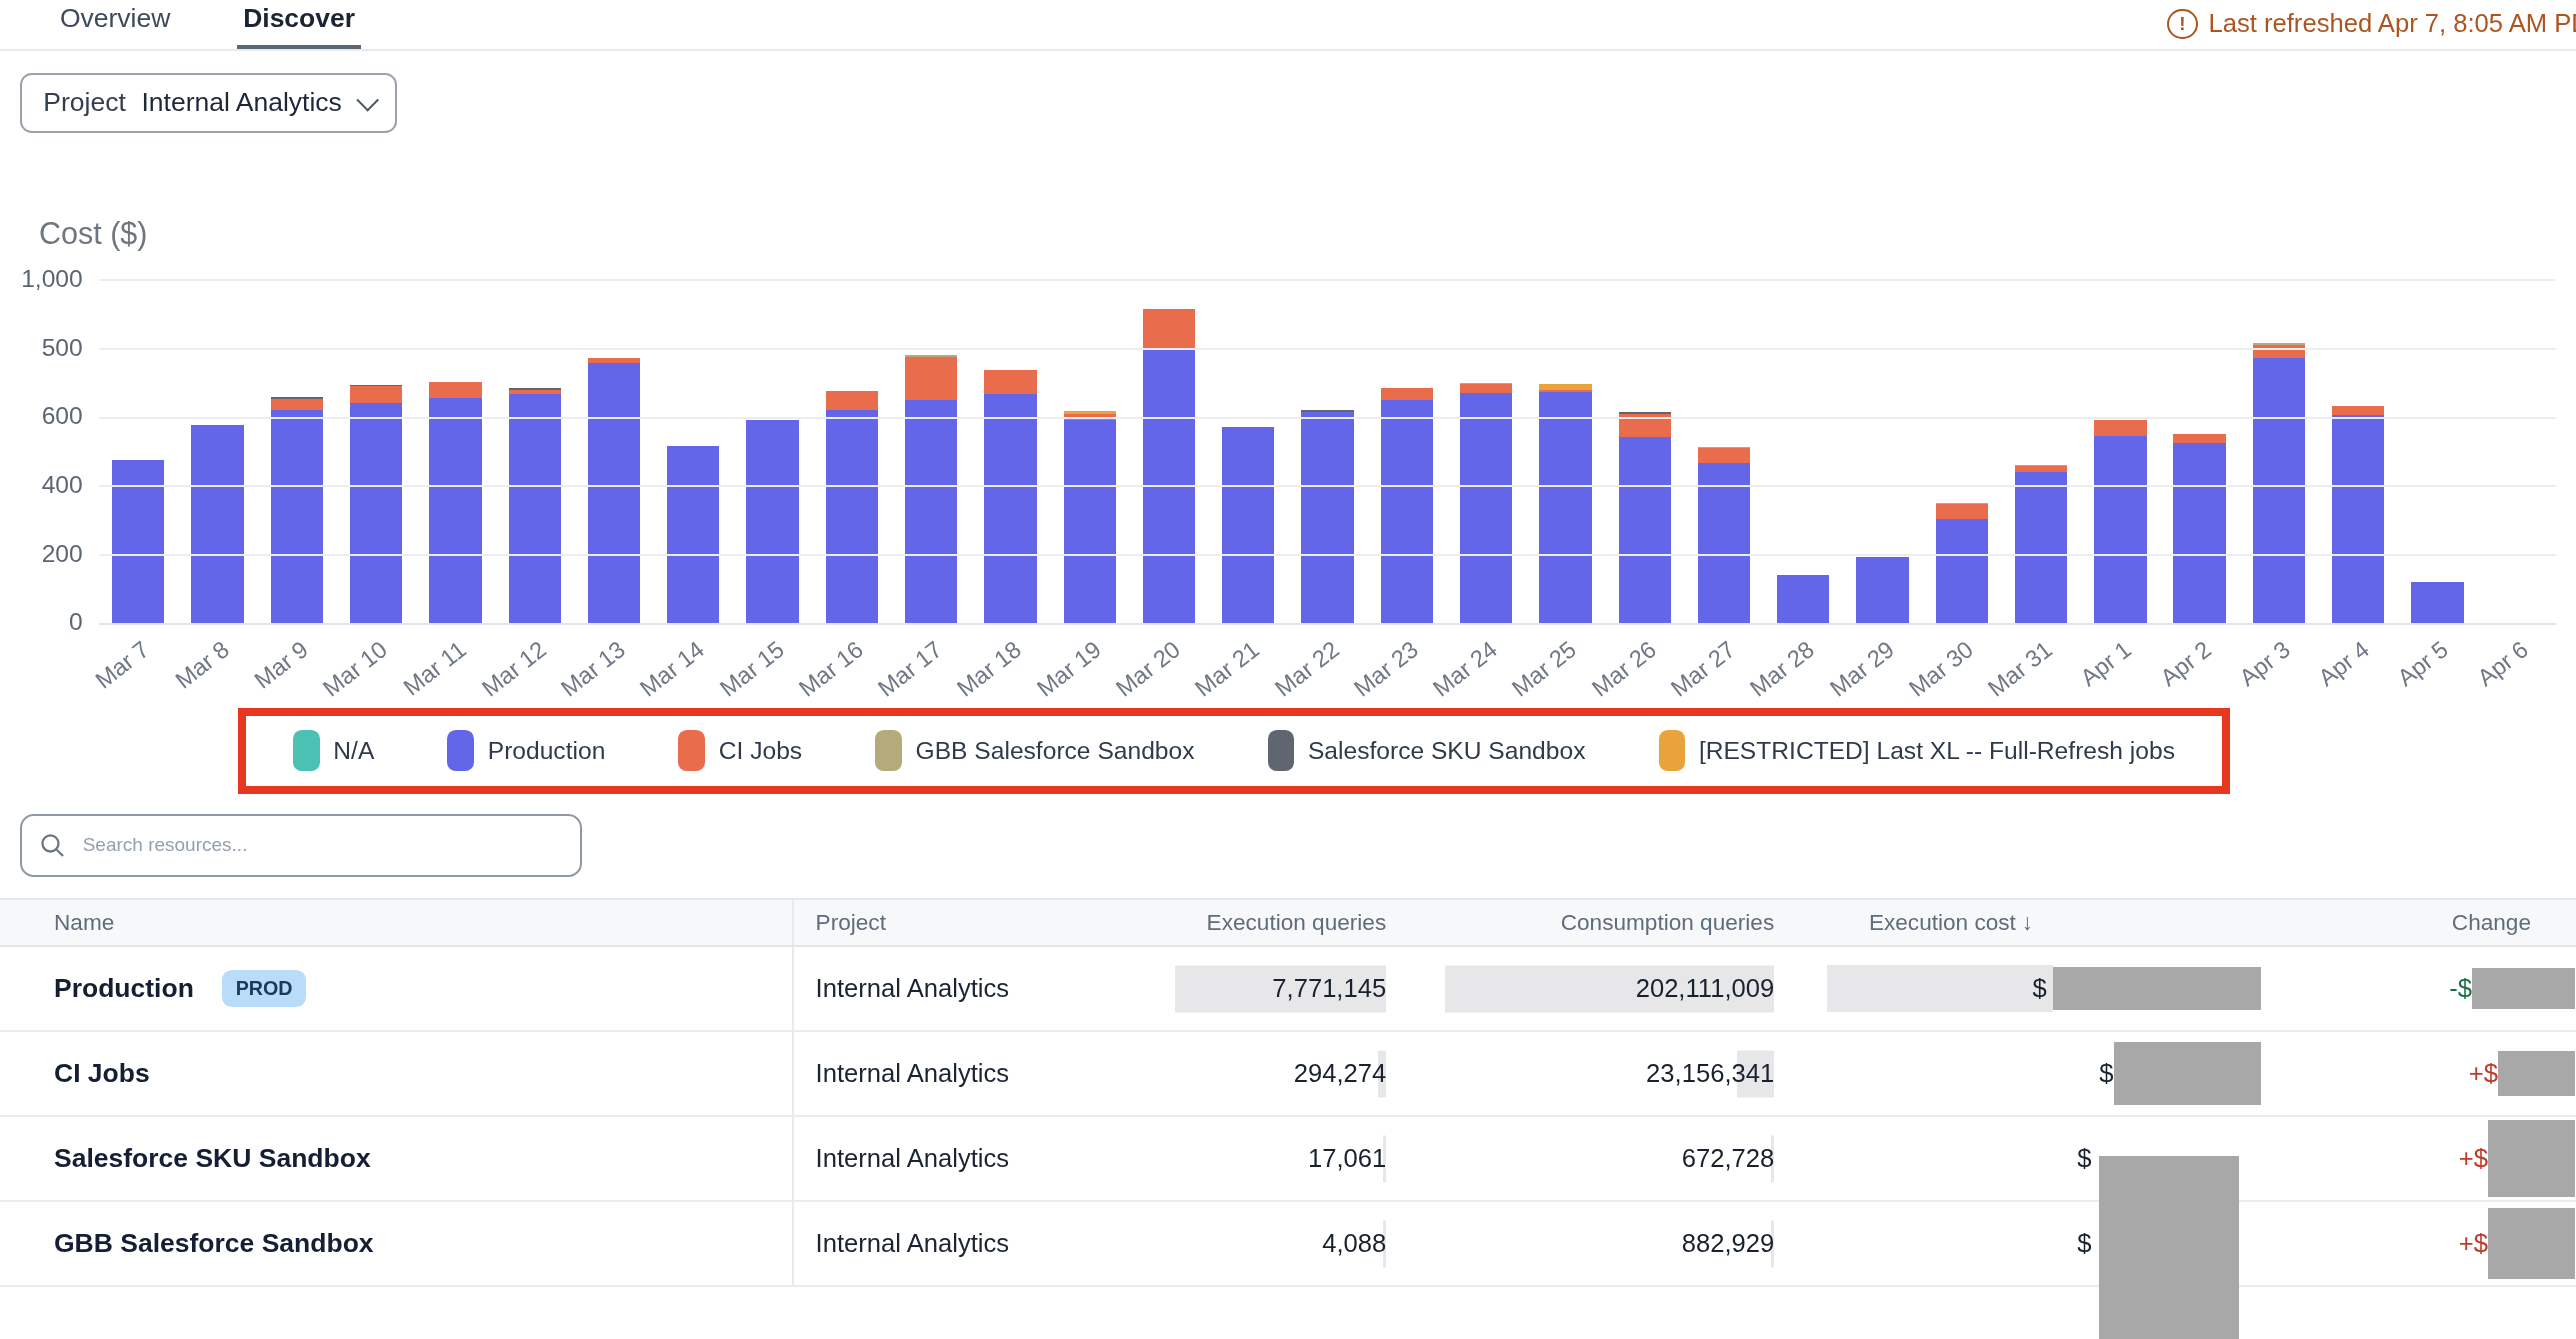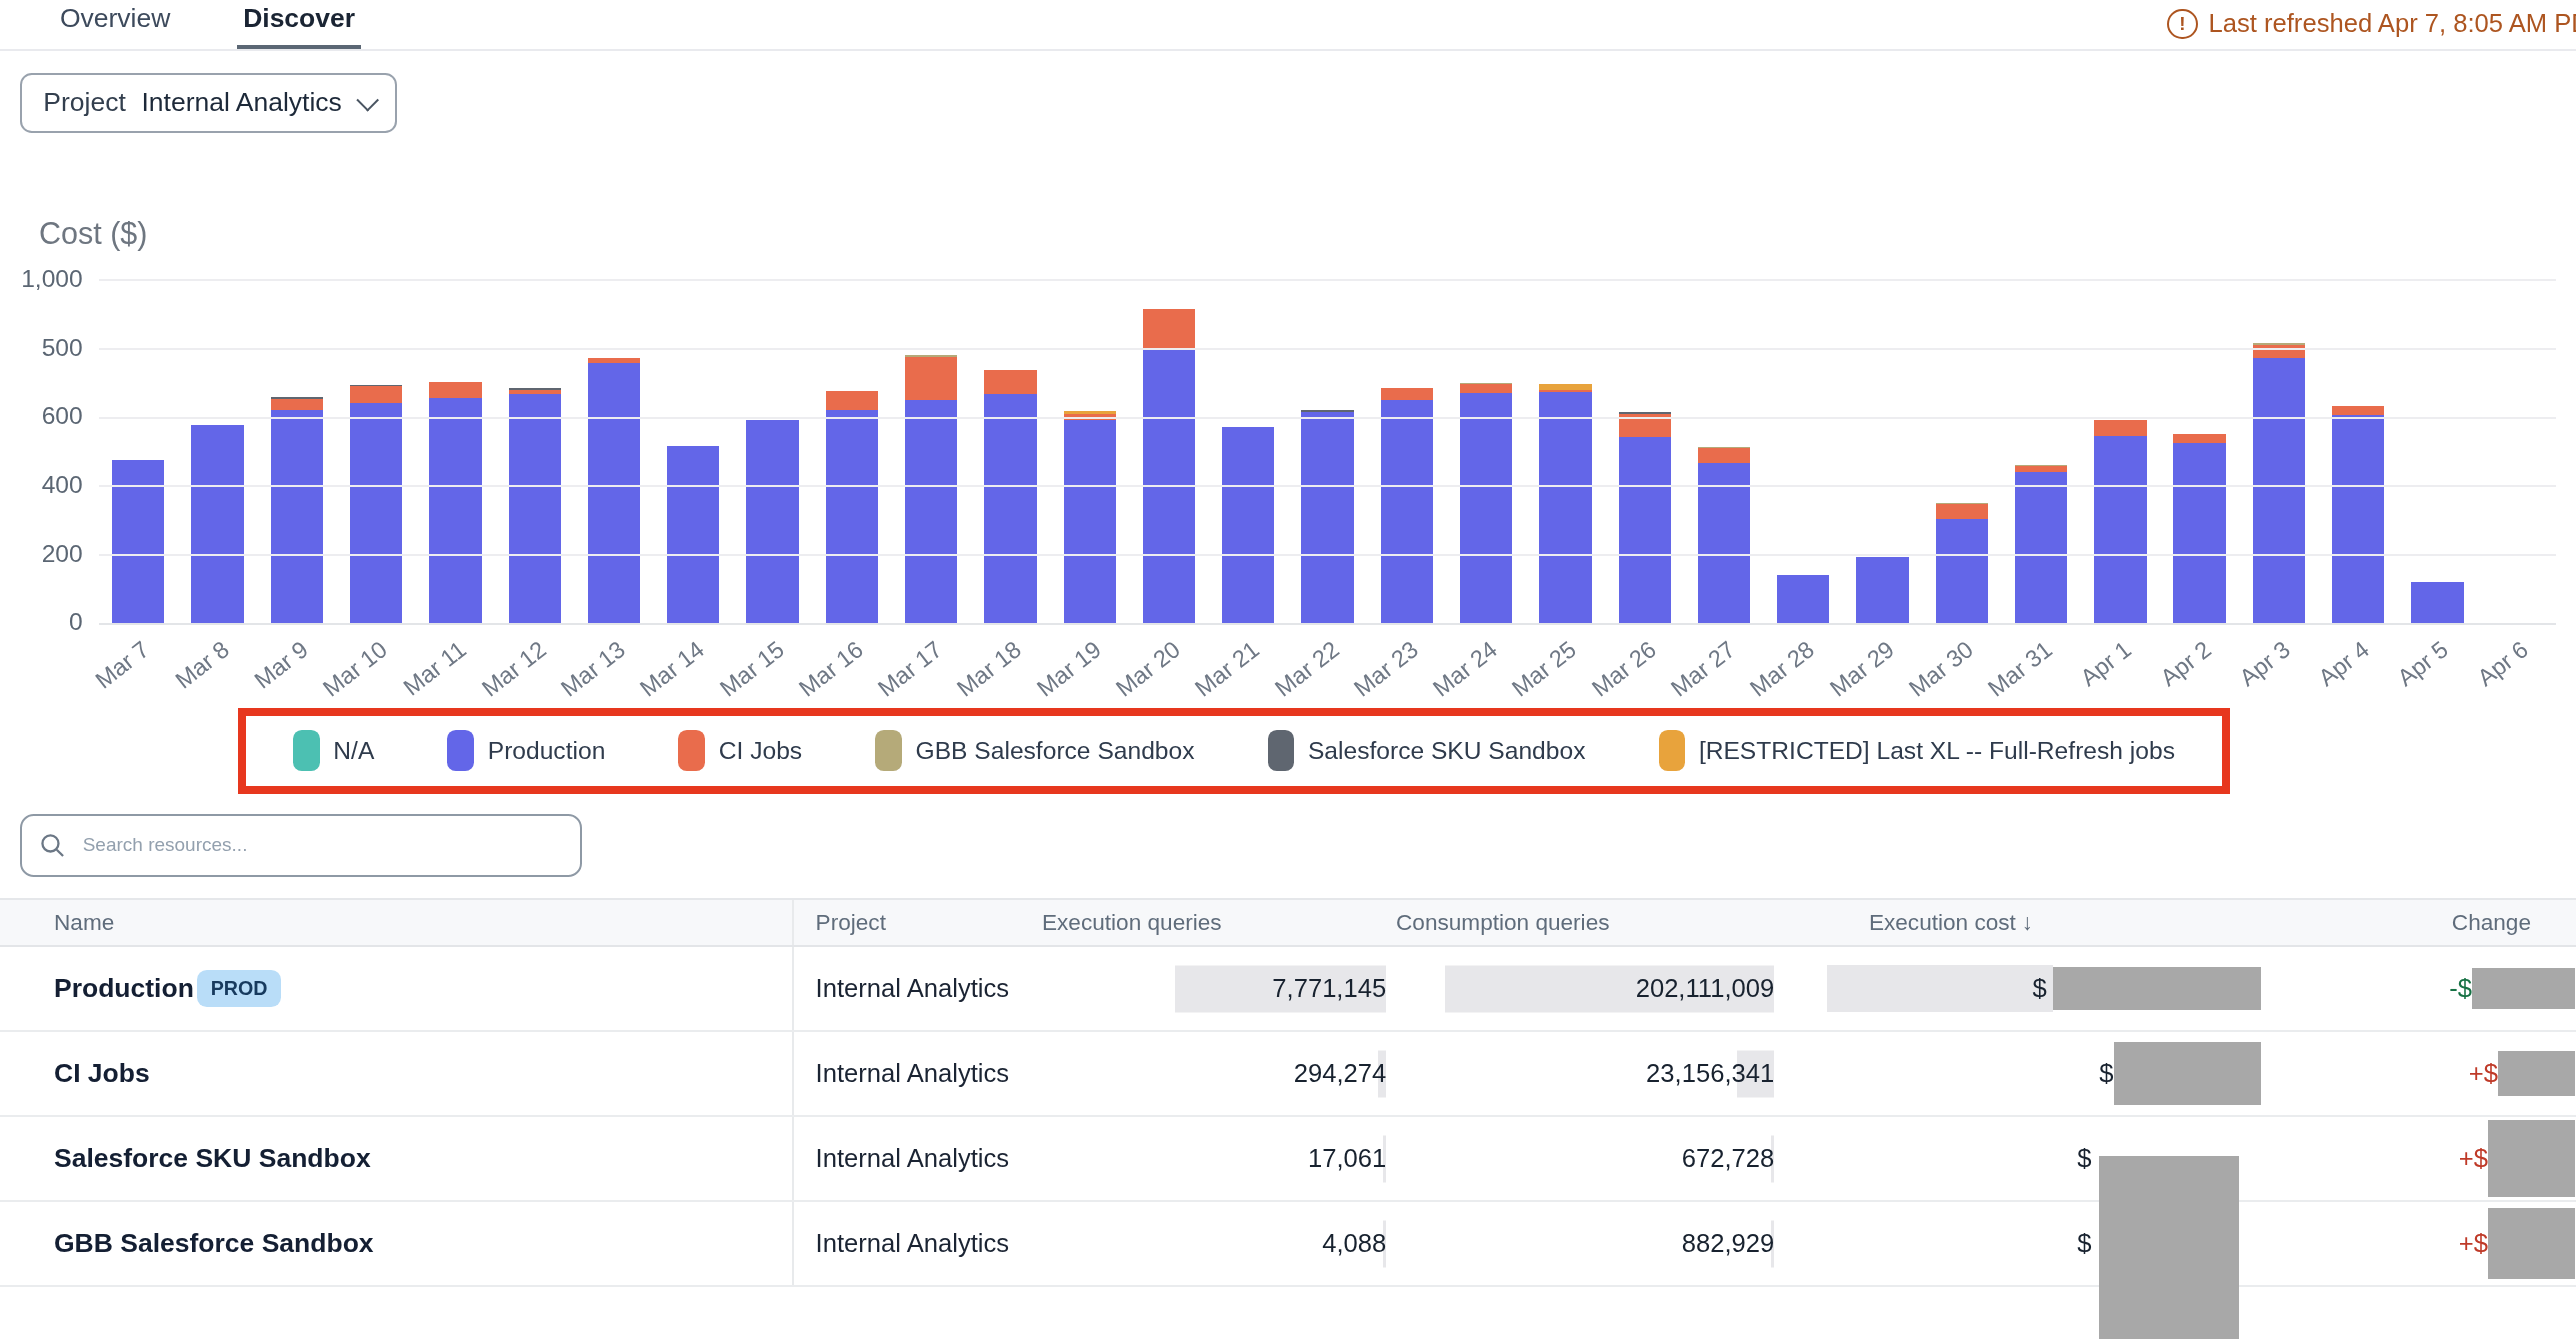--- a/index.html
+++ b/index.html
@@ -48,26 +48,26 @@
   
   .table{margin-top:21.6px;border-top:2px solid #e5e7ea}
   .trow{display:grid;grid-template-columns:794px 248px 354px 388px 506px 285px;align-items:center;position:relative}
   .thead{background:#f7f8fa;height:45px;color:#5f6c7b;font-size:22.6px;border-bottom:2px solid #e3e5e8}
   .tbody .trow{height:83px;border-bottom:2px solid #eaecee;background:#fff;cursor:pointer}
   .c-name{padding-left:54px;align-self:stretch;display:flex;align-items:center;border-right:2px solid #e8eaec}
   .c-project{padding-left:21.6px;font-size:25.6px;color:#1b2433}
   .c-num{position:relative;text-align:right;padding-right:9.8px;font-size:25.6px;color:#18222f}
   .c-num .dbar{position:absolute;right:9.8px;top:50%;transform:translateY(-50%);height:47px;background:#e7e7ea}
   .c-num .val{position:relative}
-  .h-right{text-align:left;padding-right:9.8px}
+  .h-right{text-align:right;padding-right:9.8px}
   .h-cost{text-align:center;padding-right:172px}
   .h-change{text-align:right;padding-right:44px}
   .sort-arrow{margin-left:5.9px}
   .rname{font-size:26.5px;font-weight:bold;color:#141f33}
-  .badge{margin-left:3px;background:#b9ddf8;color:#173a5e;font-size:19.7px;font-weight:bold;padding:6.9px 13.8px;border-radius:9.8px}
+  .badge{margin-left:28px;background:#b9ddf8;color:#173a5e;font-size:19.7px;font-weight:bold;padding:6.9px 13.8px;border-radius:9.8px}
   .c-cost{display:flex;align-items:center;justify-content:flex-end;padding-right:29.5px;font-size:25.6px;color:#18222f;position:relative}
   .redact{background:#a8a8a8}
   .costbar{width:226px;height:47px;background:#e7e7ea;display:flex;align-items:center;justify-content:flex-end;padding-right:5.9px;box-sizing:border-box}
   .c-change{display:flex;align-items:center;justify-content:flex-end;font-size:25.6px}
   .sign.down{color:#177245}
   .sign.up{color:#bf3a28}
   .tbody .trow:nth-child(1) .cost-redact{width:208px;height:43px}
   .tbody .trow:nth-child(2) .cost-redact{width:147px;height:63px}
   .tbody .trow:nth-child(3) .cost-redact{position:absolute;width:140px;height:187px;top:11.8px;right:51px;z-index:2}
   .tbody .trow:nth-child(3) .dollar{margin-right:169px}

